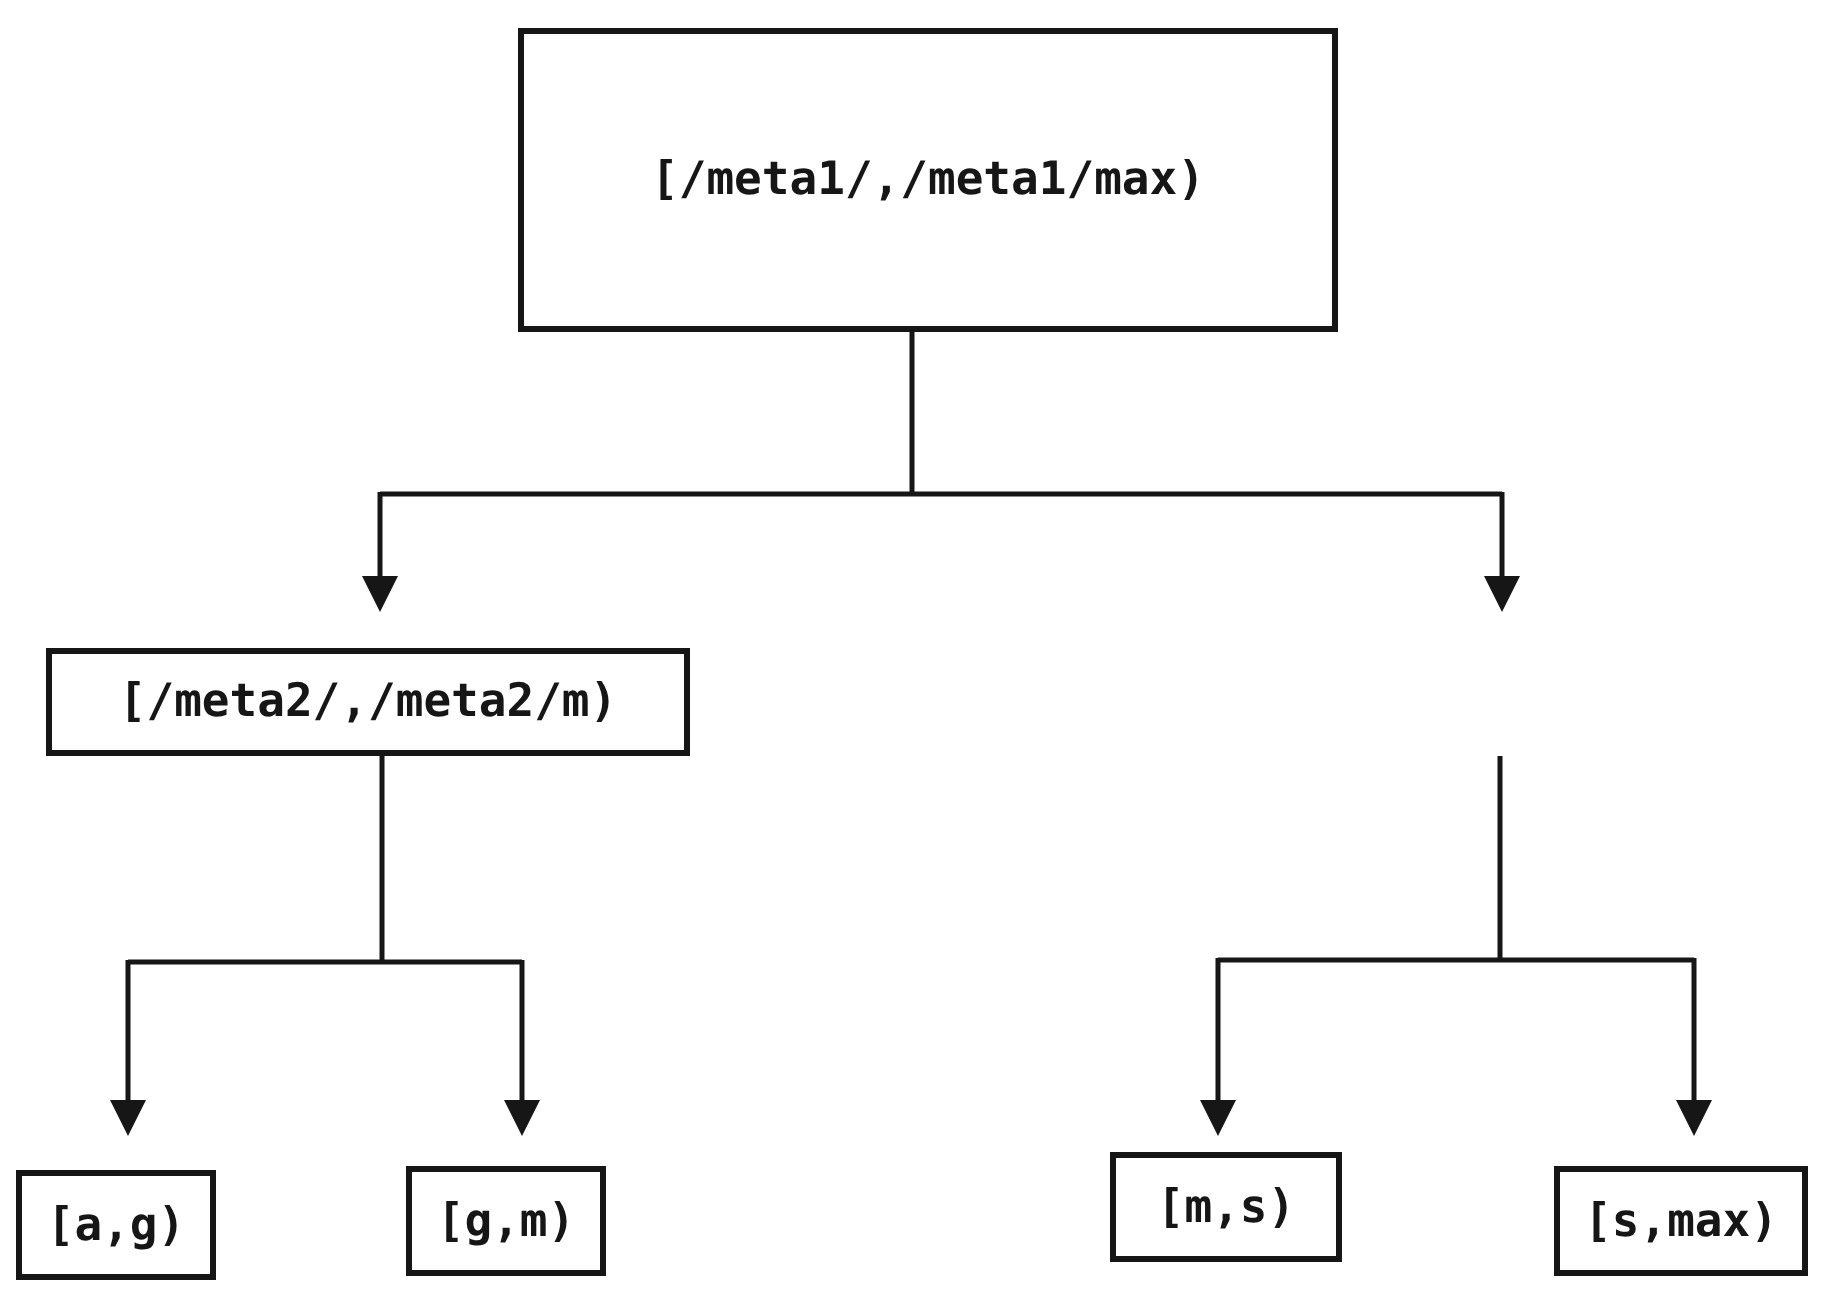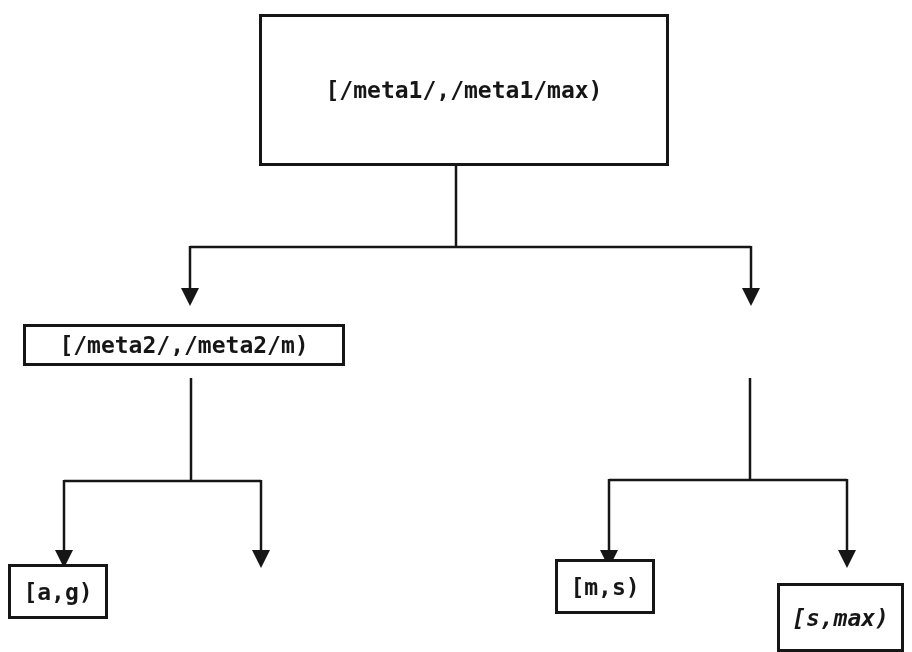--- a/index.html
+++ b/index.html
@@ -41,26 +41,26 @@
     background: var(--background);
     color: var(--text);
     display: flex;
     align-items: center;
     justify-content: center;
     font-weight: bold;
     font-size: 23px;
     white-space: nowrap;
   }
   #node-root       { left: 259px; top: 14px;  width: 410px; height: 152px; }
-  #node-meta2-low  { left: 23px;  top: 324px; width: 322px; height: 42px;  }
+  #node-meta2-low  { left: 23px;  top: 324px; width: 322px; height: 54px;  }
   #node-meta2-high { left: 582px; top: 323px; width: 321px; height: 55px;  }
-  #node-leaf-ag    { left: 8px;   top: 564px; width: 100px; height: 55px;  }
+  #node-leaf-ag    { left: 8px;   top: 585px; width: 100px; height: 55px;  }
   #node-leaf-gm    { left: 203px; top: 583px; width: 100px; height: 55px;  }
-  #node-leaf-ms    { left: 555px; top: 559px; width: 100px; height: 55px;  }
-  #node-leaf-smax  { left: 777px; top: 583px; width: 127px; height: 69px; font-style: italic;  }
+  #node-leaf-ms    { left: 555px; top: 576px; width: 116px; height: 55px;  }
+  #node-leaf-smax  { left: 777px; top: 583px; width: 127px; height: 55px;  }
 </style>
 </head>
 <body>
 
 <div class="canvas">
 
   <svg class="edges" width="912" height="652" viewBox="0 0 912 652" aria-hidden="true">
 
     <g>
       <polyline class="edge" points="456,165 456,247"></polyline>
@@ -96,20 +96,23 @@
 
   <div class="node" id="node-meta2-low">
     <span>[/meta2/,/meta2/m)</span>
   </div>
 
 
   <div class="node" id="node-leaf-ag">
     <span>[a,g)</span>
   </div>
 
+  <div class="node" id="node-leaf-gm">
+    <span>[g,m)</span>
+  </div>
 
   <div class="node" id="node-leaf-ms">
     <span>[m,s)</span>
   </div>
 
   <div class="node" id="node-leaf-smax">
     <span>[s,max)</span>
   </div>
 
 </div>

